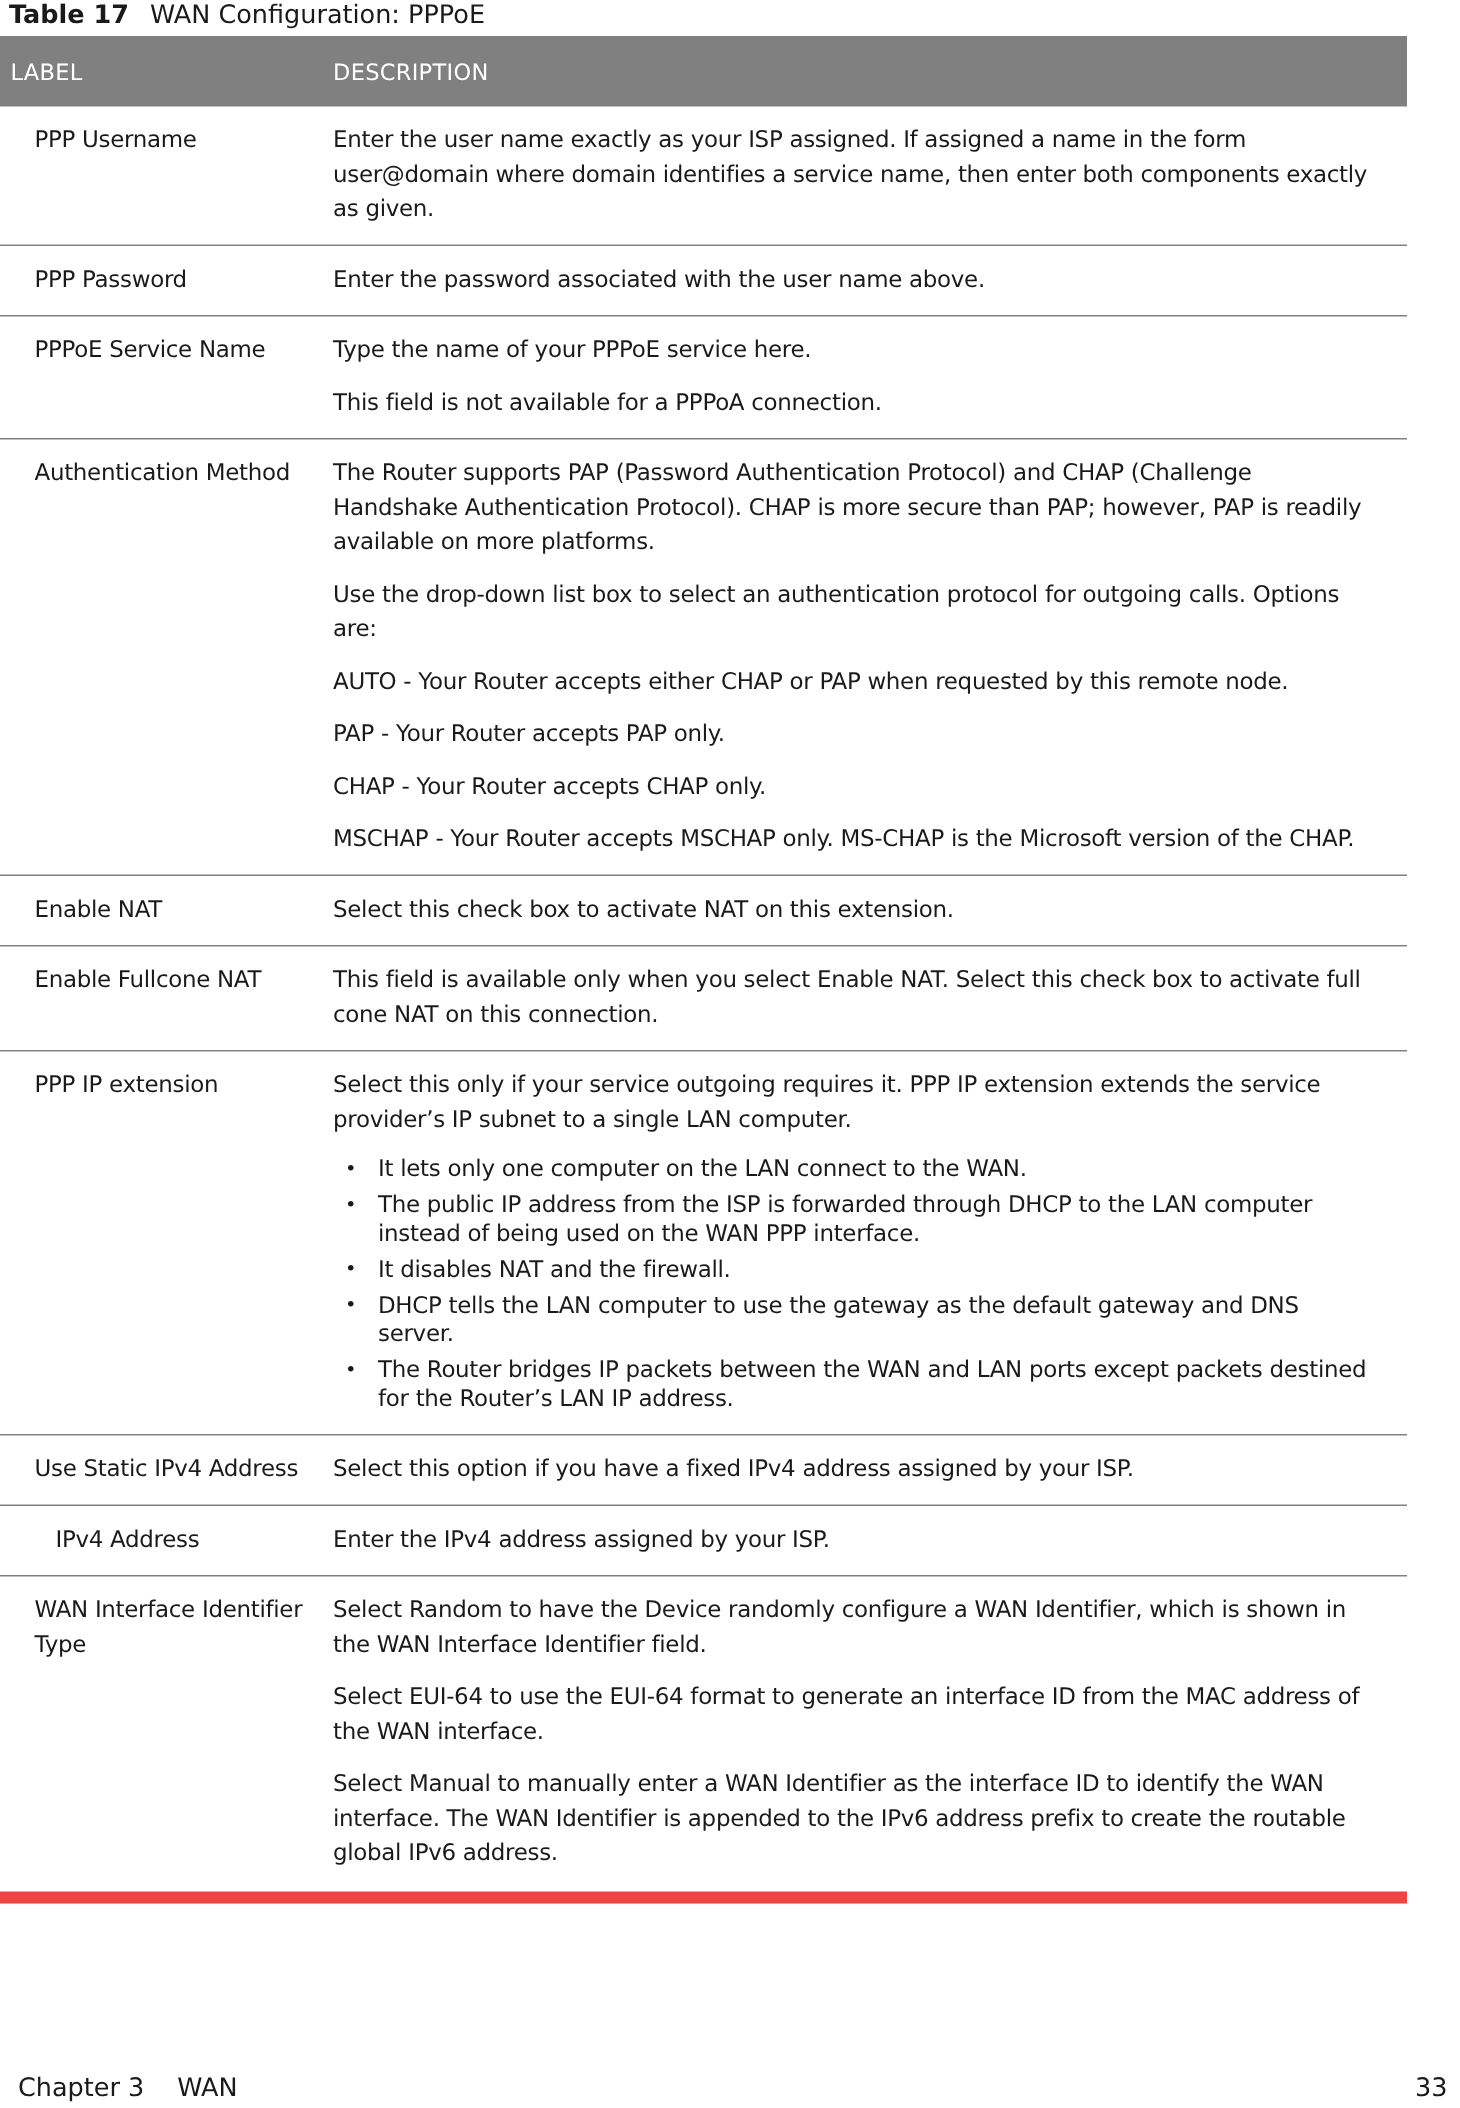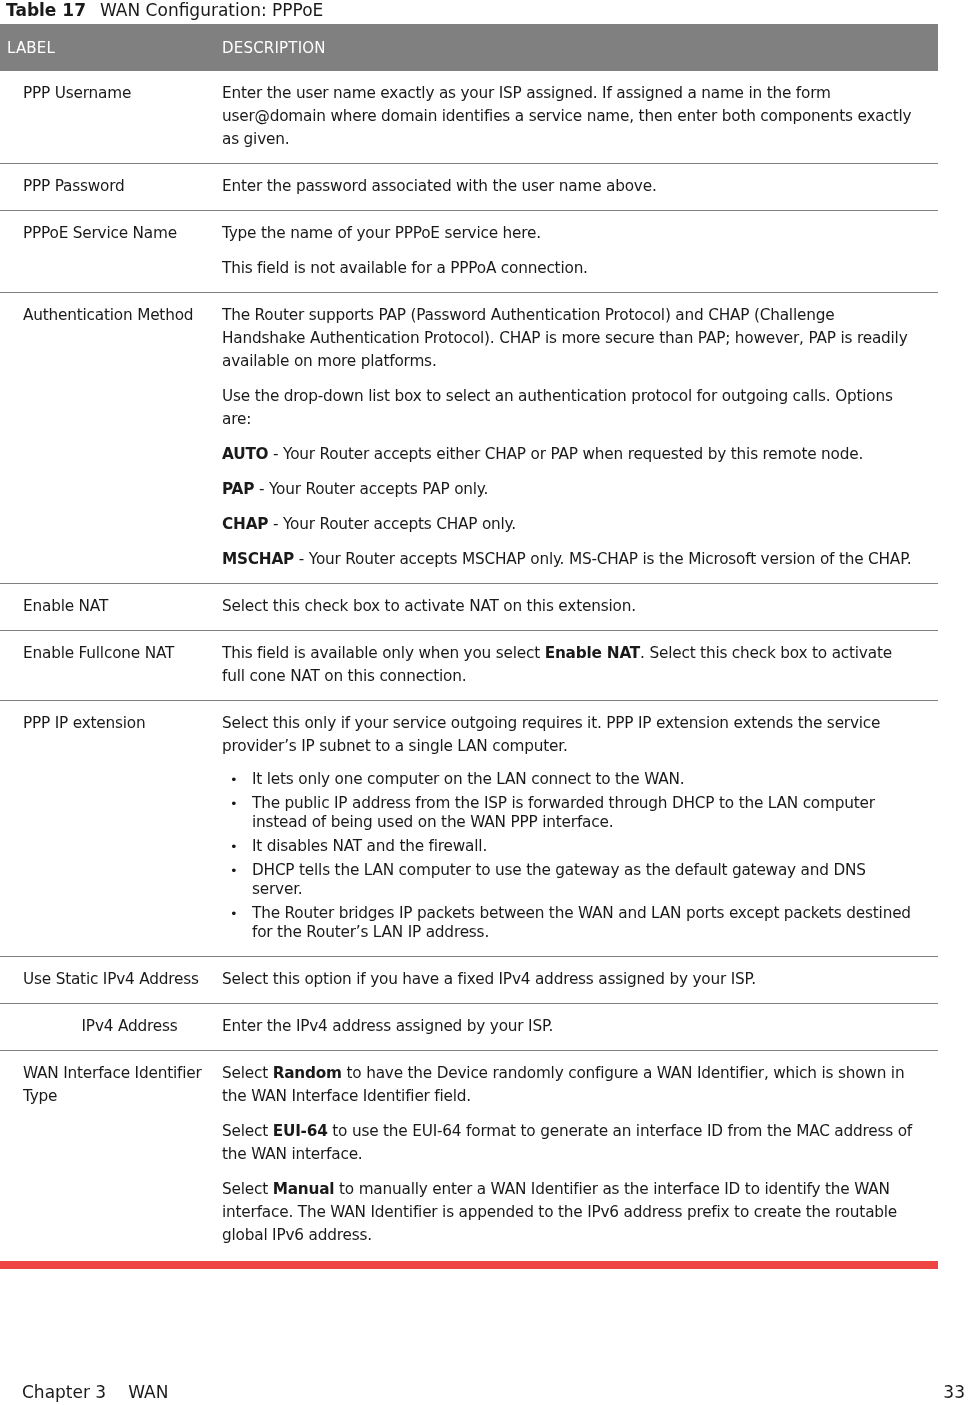--- a/index.html
+++ b/index.html
@@ -23,39 +23,39 @@
     background: #808080; color: #ffffff; text-align: left;
     font-weight: normal; font-size: 15px; height: 47px; padding: 0 0 0 7px;
     vertical-align: middle; letter-spacing: 0.2px;
   }
   table.spec th.desc { padding-left: 0; }
   table.spec td {
     vertical-align: top; line-height: 23px;
     padding: 11px 0 12px 0; border-bottom: 1px solid #808080;
   }
   table.spec td.label { width: 185px; padding-left: 23px; }
-  table.spec td.label.indent { padding-left: 37px; text-align: center; }
+  table.spec td.label.indent { padding-left: 37px; }
   table.spec td.desc { padding-right: 20px; }
   table.spec tr:last-child td { border-bottom: 8px solid #ef4444; padding-bottom: 14px; }
   .para { margin: 0; }
   .para + .para { margin-top: 12px; }
-  .para b { font-weight: bold; }
+  .para b { font-weight: normal; }
   ul.bullets { list-style: none; margin: 12px 0 0 0; padding: 0; }
   ul.bullets li {
     position: relative; padding-left: 30px; line-height: 19px; margin-bottom: 5px;
   }
   ul.bullets li:last-child { margin-bottom: 2px; }
   ul.bullets li .dot {
     position: absolute; left: 8px; top: 0; font-size: 13px;
   }
   .footer {
     position: absolute; top: 1380px; left: 6px; right: 8px;
     font-size: 17px; line-height: 24px;
   }
-  .footer .chapter { position: absolute; left: 16px; }
+  .footer .chapter { position: absolute; left: 6px; }
   .footer .chapter .gap { display: inline-block; width: 22px; }
   .footer .page { position: absolute; right: 0; }
 </style>
 </head>
 <body>
 
 <div class="caption"><span class="num">Table 17</span><span class="sep"></span><span>WAN Configuration: PPPoE</span></div>
 
 <table class="spec">
   <thead>

